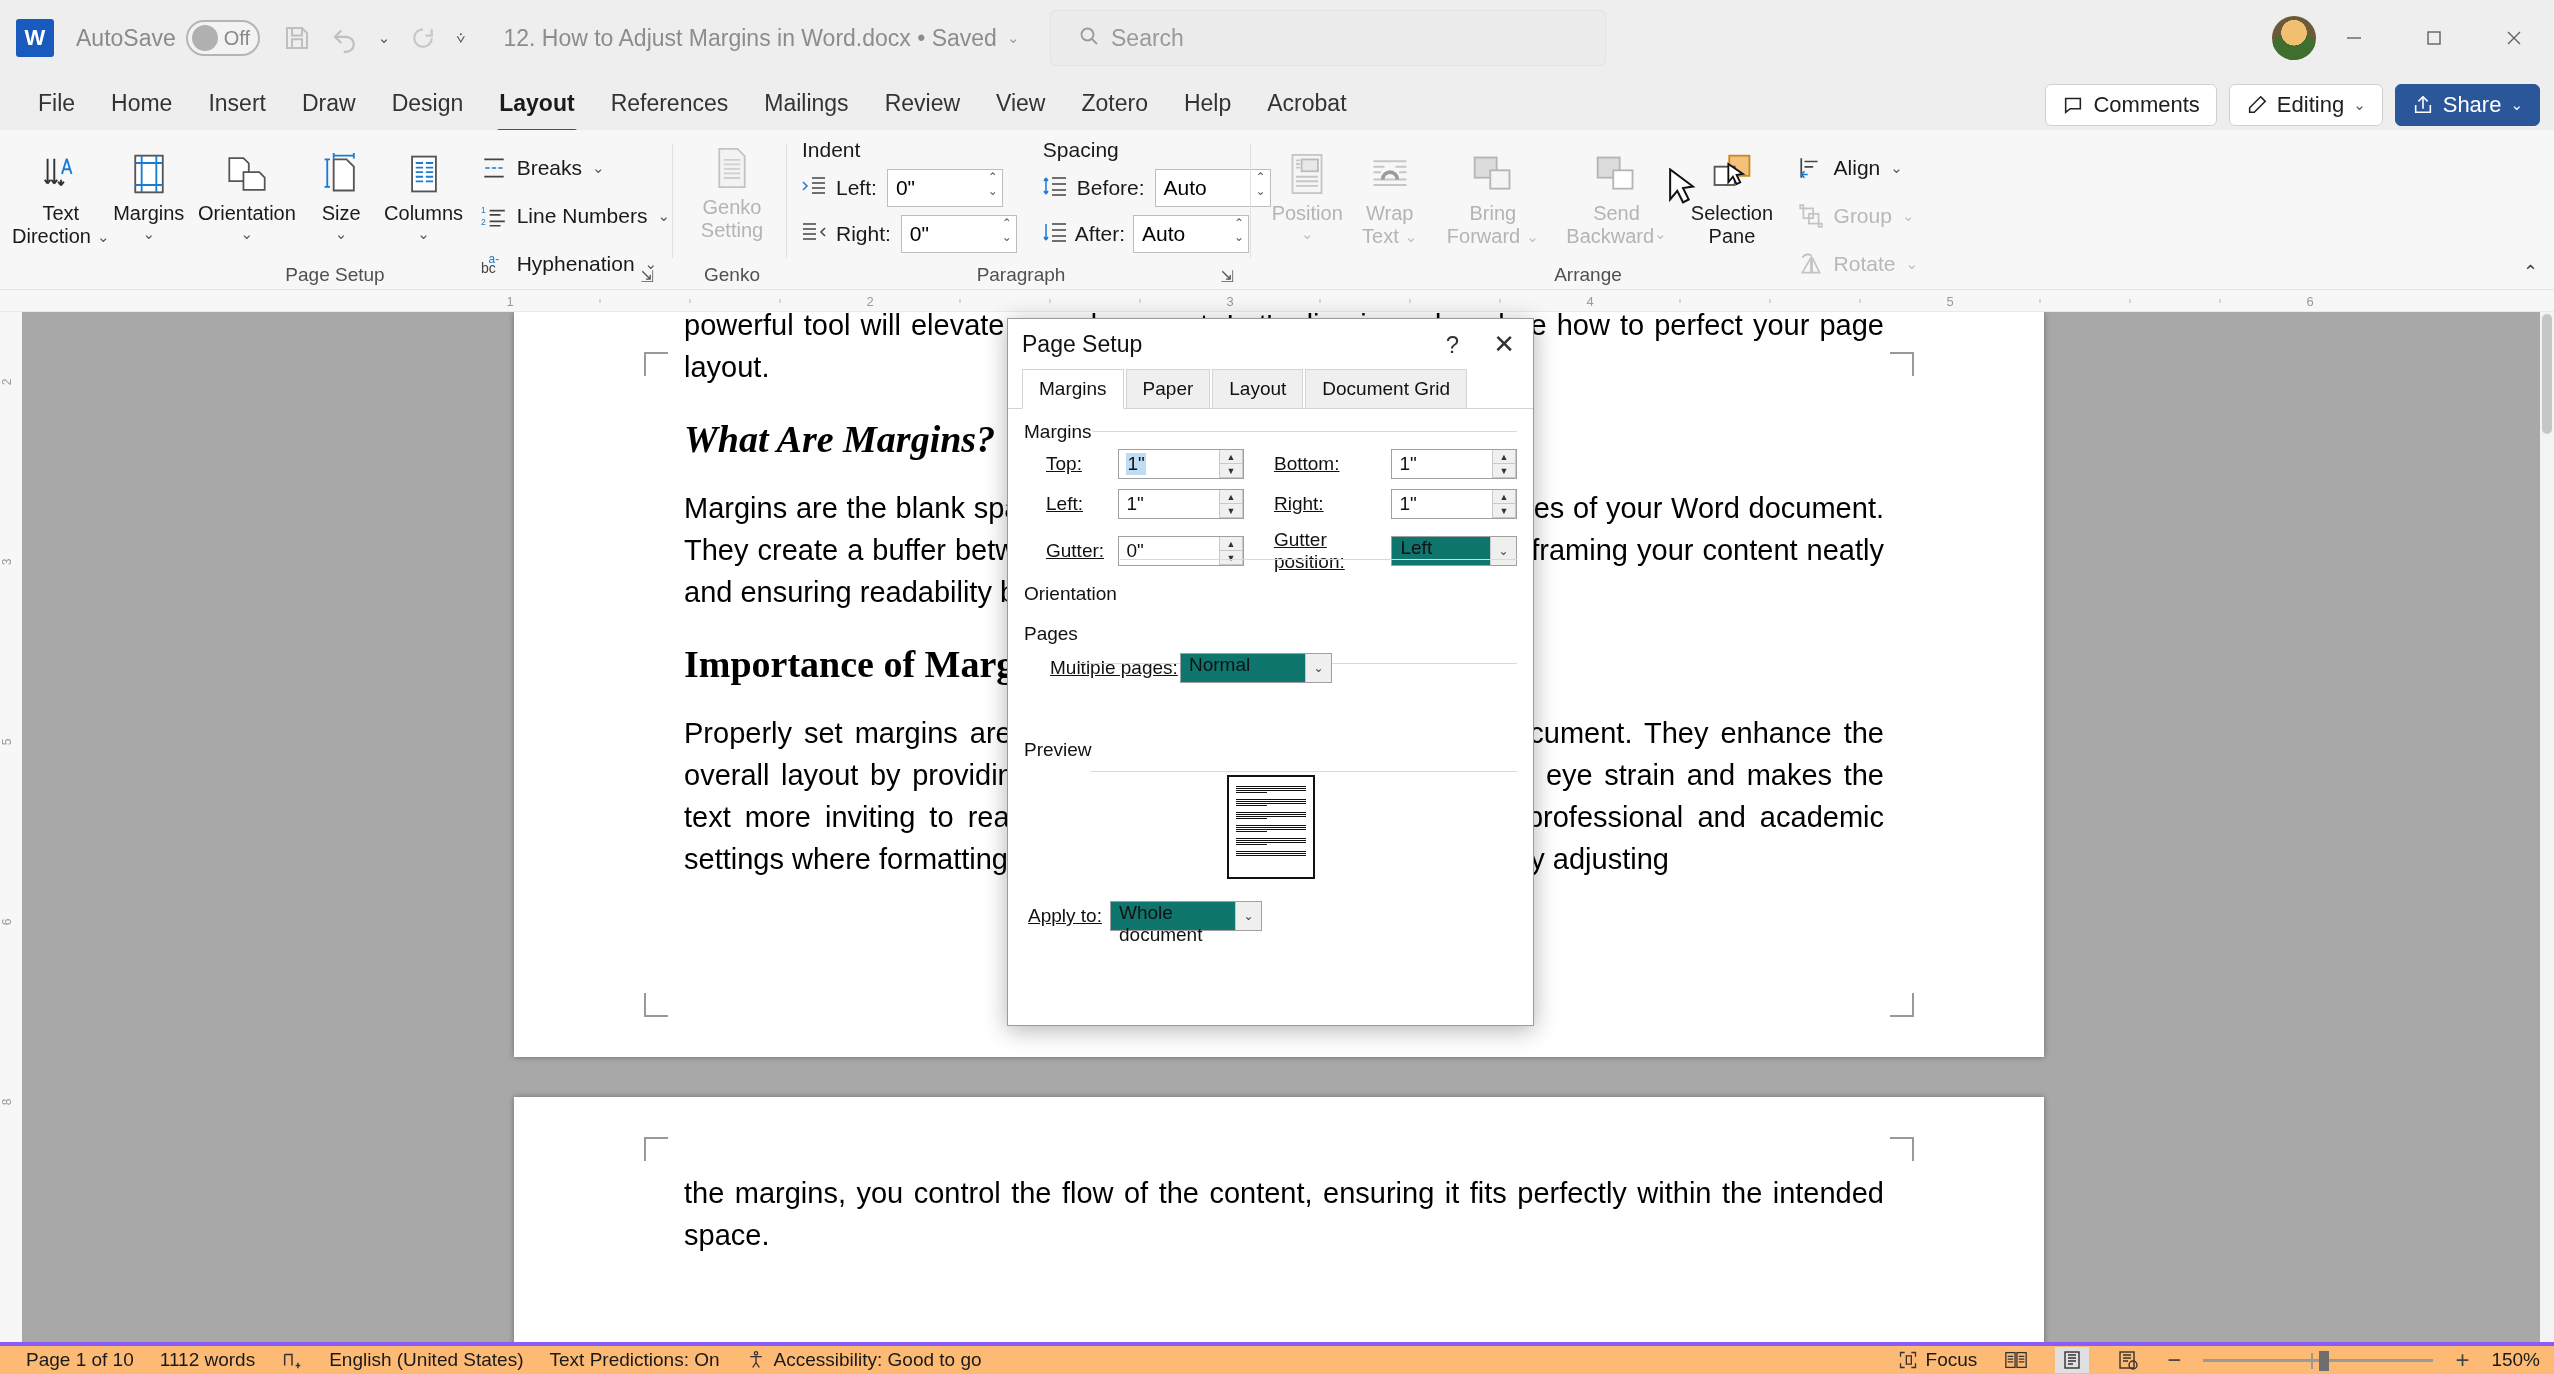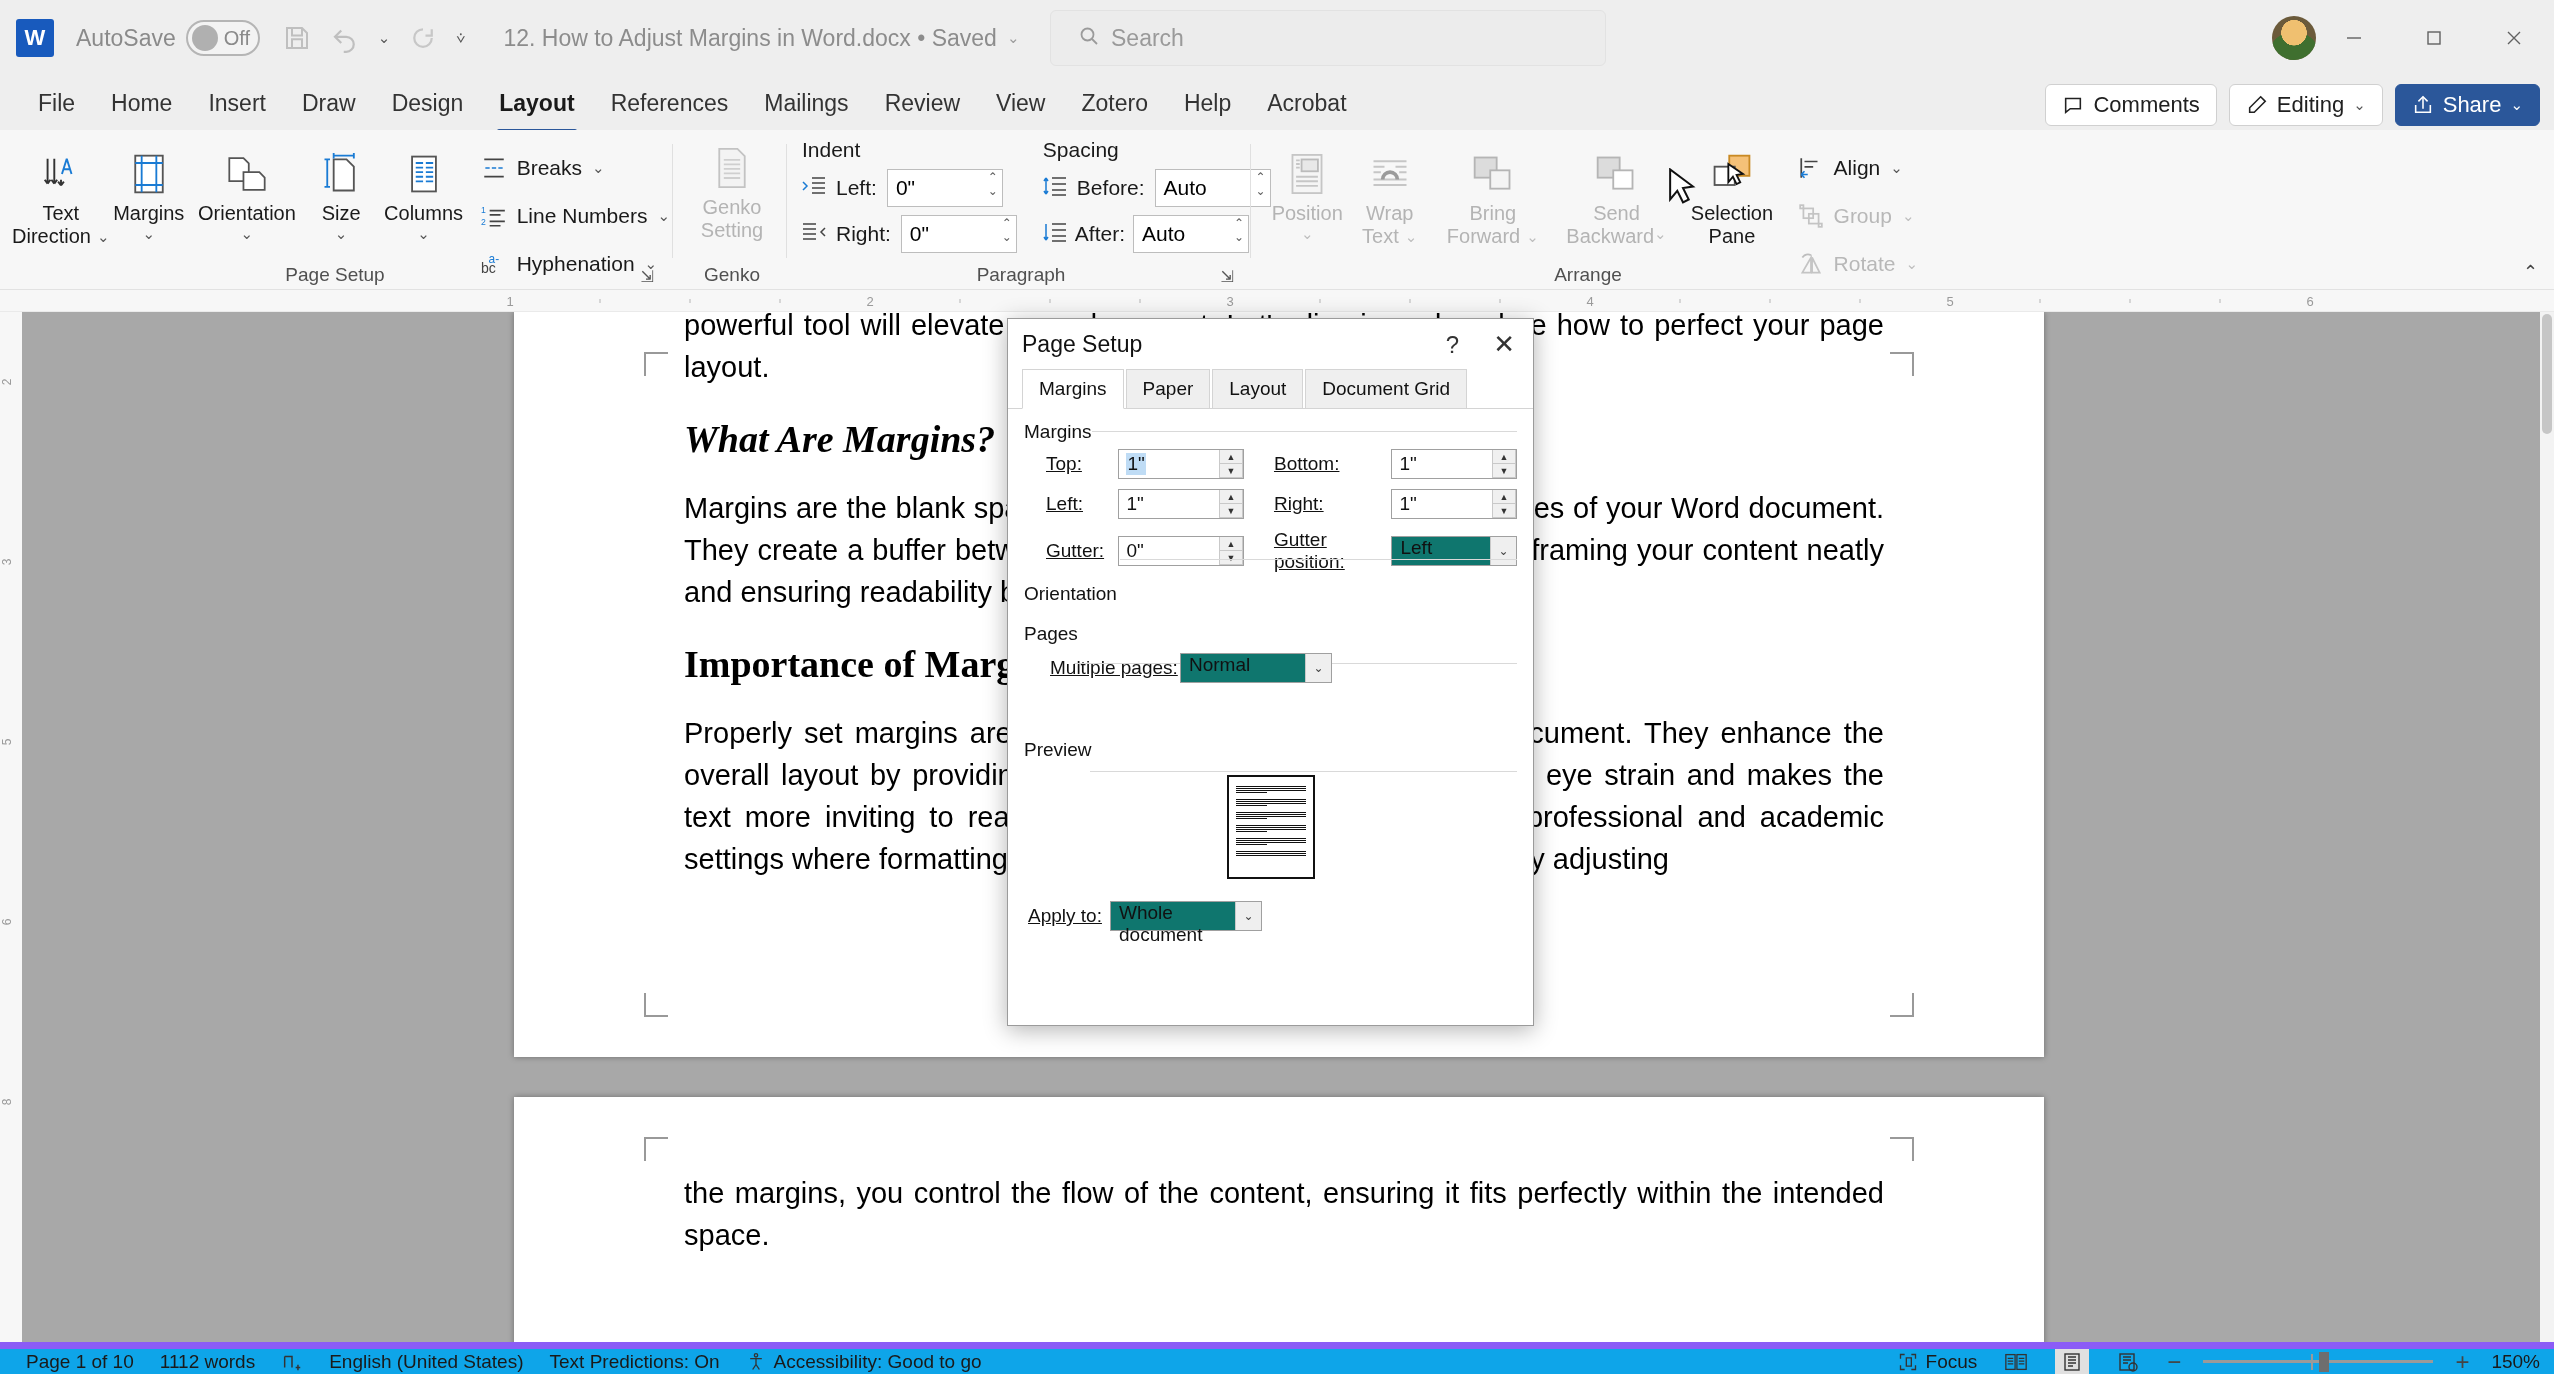--- a/index.html
+++ b/index.html
@@ -218,21 +218,21 @@
   }
   .dbtn {
     height: 36px; min-width: 100px; border: 1px solid #adadad; background: #e1e1e1;
     display: flex; align-items: center; justify-content: center; font-size: 19px; color: #111;
   }
   .dbtn.primary { border: 2px solid #0a7bd4; }
 
   
   .statusbar {
     position: absolute; left: 0; bottom: 0; width: 2554px; height: 32px;
-    background: #0ea5e9; border-top: 7px solid #8b5cf6;
+    background: #fdba74; border-top: 4px solid #8b5cf6;
     display: flex; align-items: center; font-size: 19px; color: #1a1a1a;
   }
   .sb-item { margin-left: 26px; display: flex; align-items: center; gap: 8px; white-space: nowrap; }
   .sb-right { position: absolute; right: 14px; display: flex; align-items: center; gap: 22px; }
   .viewbtn { width: 34px; height: 26px; display: flex; align-items: center; justify-content: center; }
   .viewbtn.active { background: #e0e0e0; }
   .zoomslider { width: 230px; height: 3px; background: #9a9a9a; position: relative; }
   .zoomknob { position: absolute; left: 116px; top: -8px; width: 10px; height: 20px; background: #6e6e6e; }
   .zoomtick { position: absolute; left: 108px; top: -6px; width: 2px; height: 16px; background: #9a9a9a; }
   .scroll-v {

